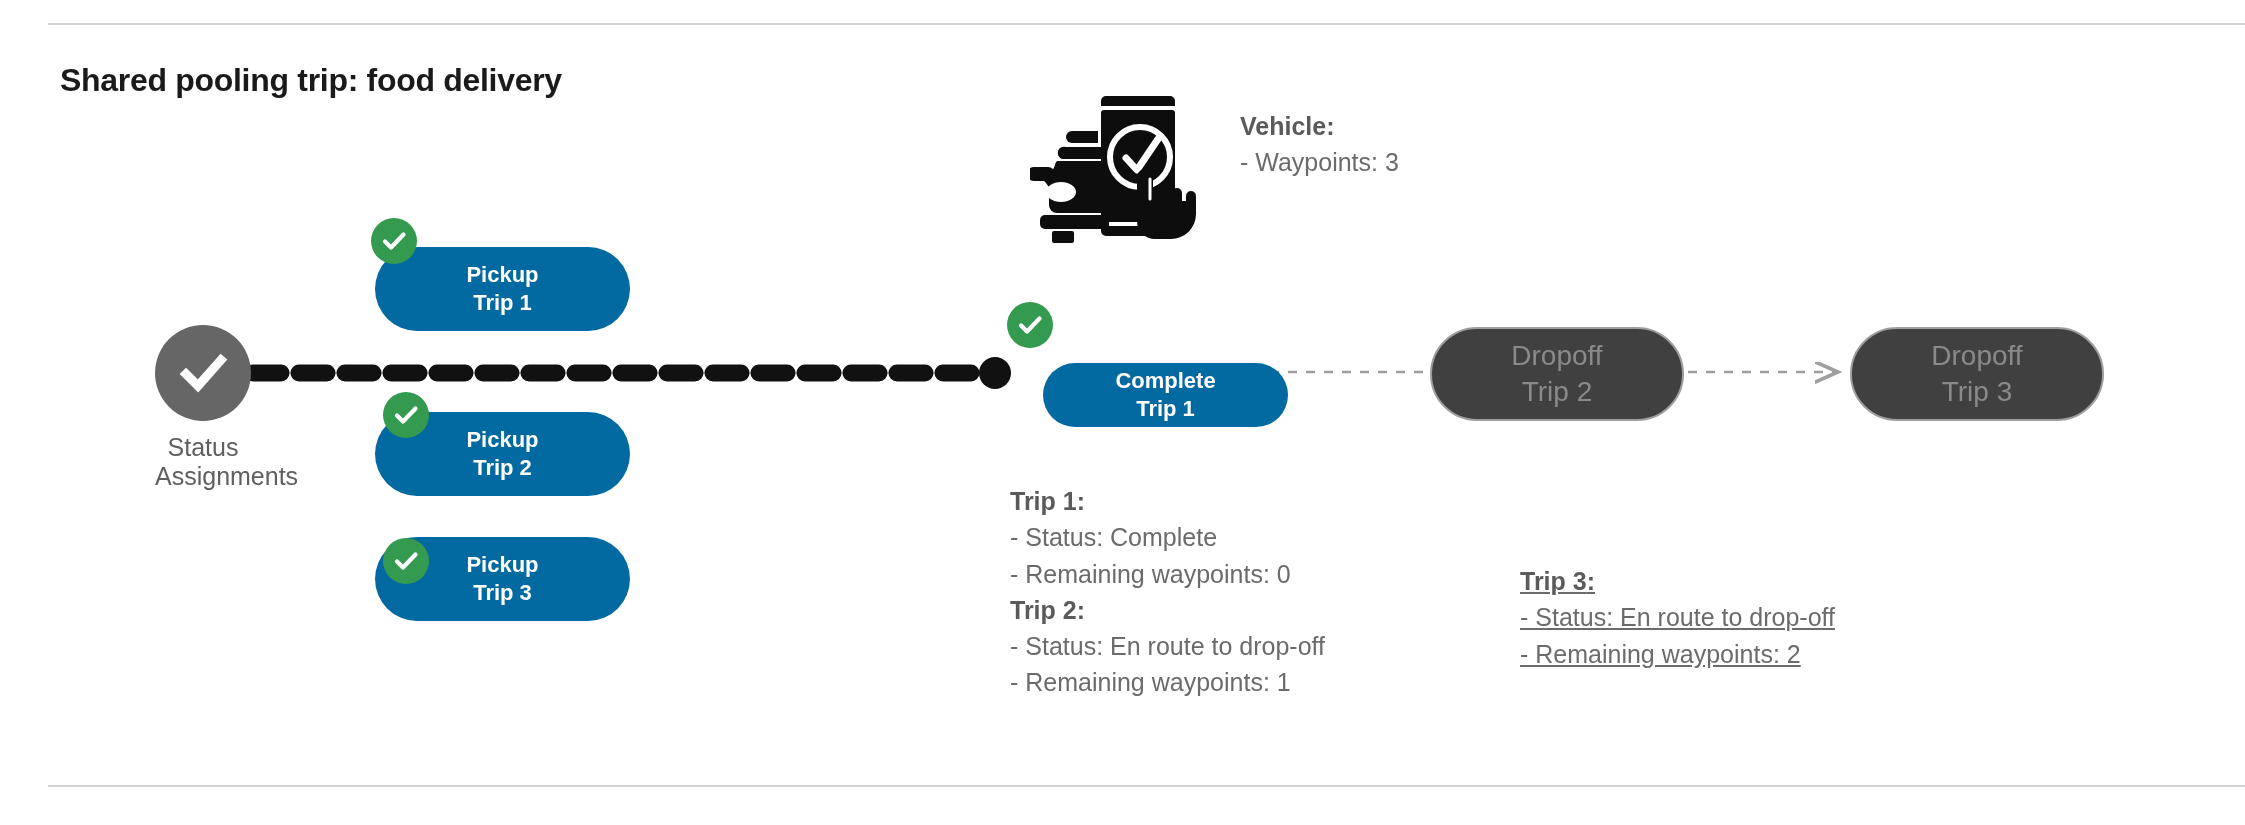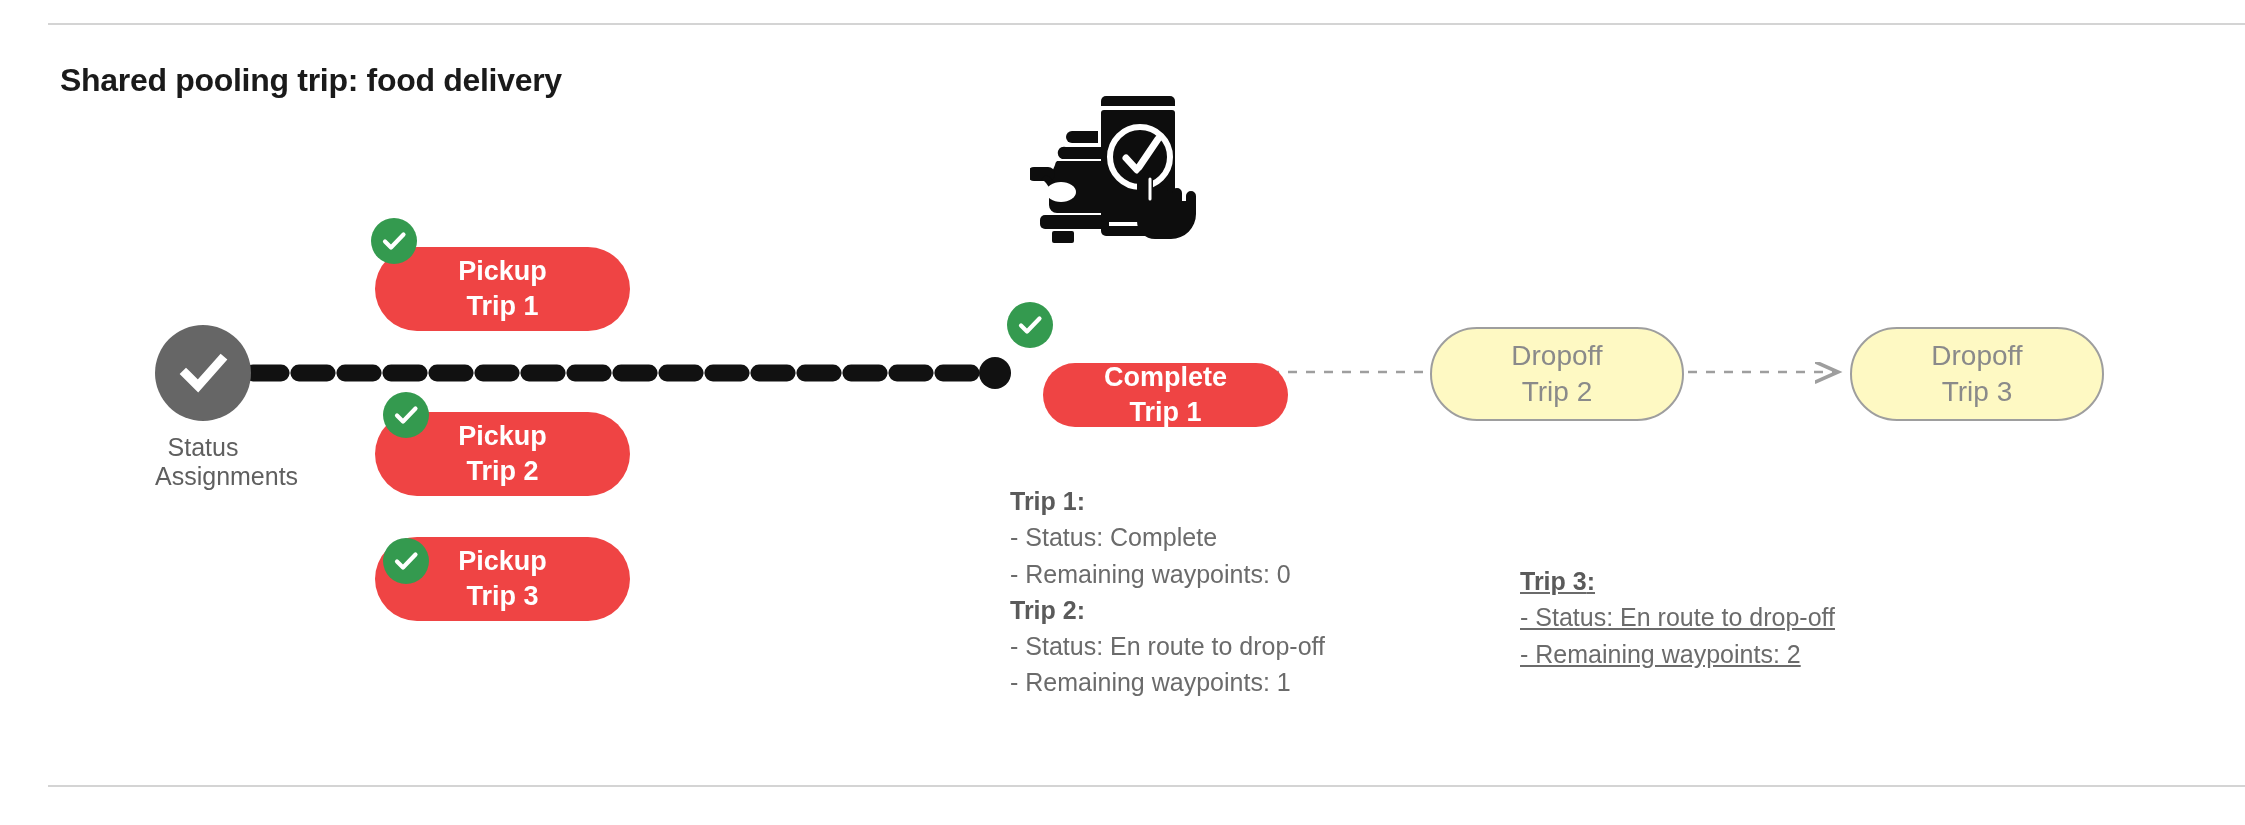--- a/index.html
+++ b/index.html
@@ -75,44 +75,44 @@
     font-size: 25px;
     line-height: 1.16;
     color: #5f5f5f;
     white-space: nowrap;
   }
 
   
   .pill {
     position: absolute;
     border-radius: 999px;
-    background: #ef4444;
+    background: #0369a1;
     color: #ffffff;
     display: flex;
     flex-direction: column;
     align-items: center;
     justify-content: center;
-    font-size: 27px;
+    font-size: 22px;
     font-weight: bold;
     line-height: 1.28;
     text-align: center;
   }
   .pill .l2 { font-weight: bold; }
 
   .pickup1 { left: 375px; top: 247px; width: 255px; height: 84px; }
   .pickup2 { left: 375px; top: 412px; width: 255px; height: 84px; }
   .pickup3 { left: 375px; top: 537px; width: 255px; height: 84px; }
   .complete { left: 1043px; top: 327px; width: 245px; height: 64px; margin-top: 36px; }
 
   
   .pill-outline {
     position: absolute;
     border-radius: 999px;
     border: 2px solid #9e9e9e;
-    background: #fef9c3;
+    background: #404040;
     color: #8a8a8a;
     display: flex;
     flex-direction: column;
     align-items: center;
     justify-content: center;
     font-size: 28px;
     line-height: 1.28;
     text-align: center;
   }
   .dropoff2 { left: 1430px; top: 327px; width: 250px; height: 90px; }
@@ -288,20 +288,26 @@
 
     <g fill="#0d0d0d">
       <path d="M113 84 a10 10 0 0 1 10 10 v22 h5 v-10 a5 5 0 0 1 10 0 v10 h4 v-8
                a5 5 0 0 1 10 0 v8 h4 v-5 a5 5 0 0 1 10 0 v18
                a25 25 0 0 1 -25 25 h-16 a18 18 0 0 1 -18 -18 v-42
                a10 10 0 0 1 6 -10 z"></path>
     </g>
     <path d="M120 94 v20" stroke="#ffffff" stroke-width="3" fill="none" stroke-linecap="round"></path>
   </svg>
 
+  <div class="info-block vehicle-info">
+    <div>
+      <span class="hd">Vehicle</span><span class="hd">:</span>
+    </div>
+    <div>- Waypoints: 3</div>
+  </div>
 
   <div class="info-block trip12-info">
     <div>
       <span class="hd">Trip 1</span><span class="hd">:</span>
     </div>
     <div>- Status:  Complete</div>
     <div>- Remaining waypoints: 0</div>
     <div>
       <span class="hd">Trip 2</span><span class="hd">:</span>
     </div>

